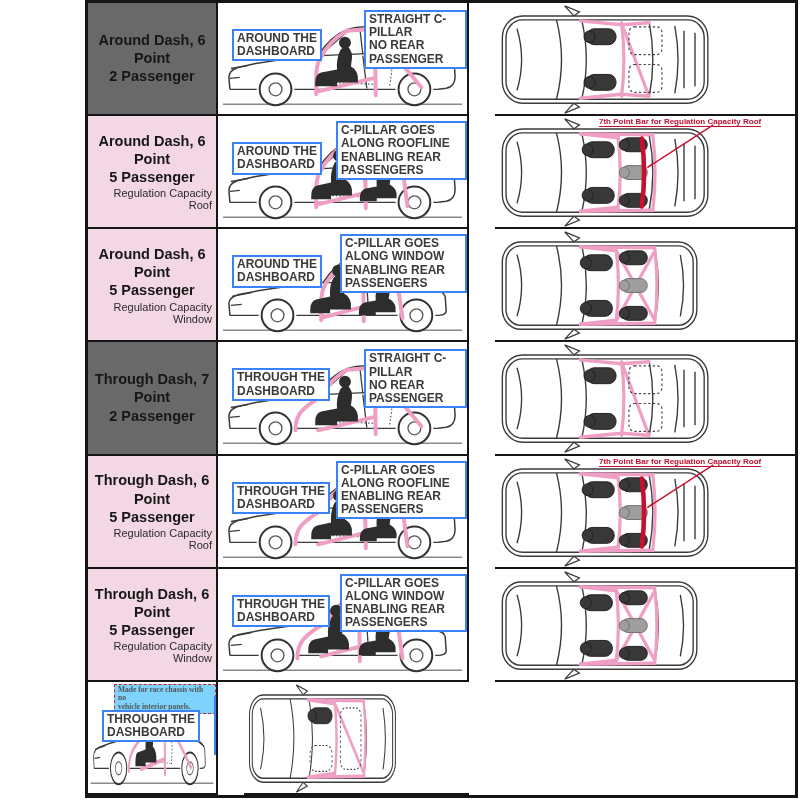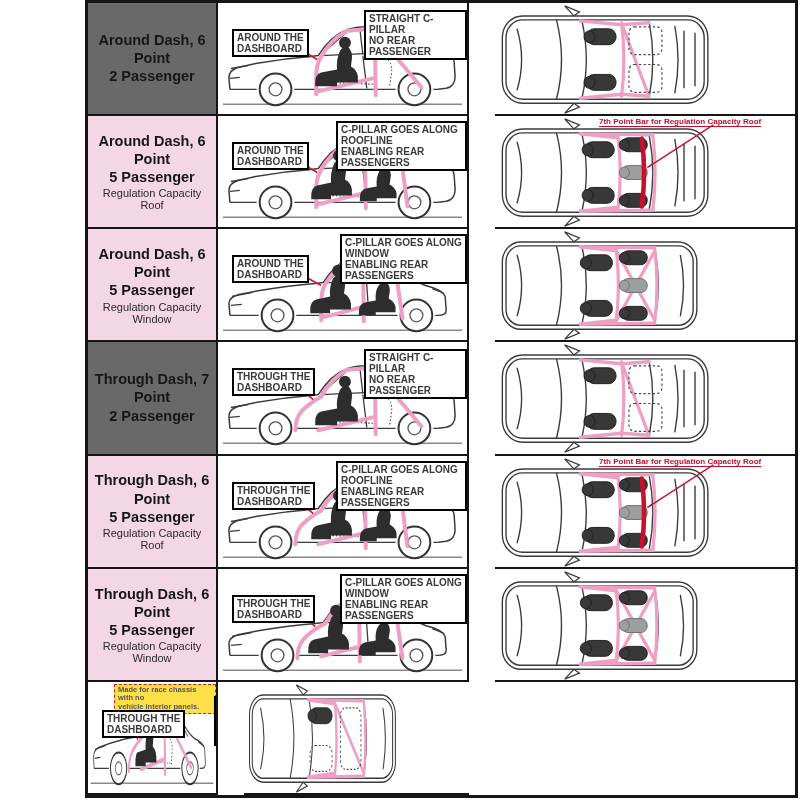--- a/index.html
+++ b/index.html
@@ -8,30 +8,30 @@
     position:absolute;left:85px;top:0;width:713px;height:798px;
     border:3px solid #151515;box-sizing:border-box;
     display:grid;grid-template-columns:130px 251px 1fr;grid-template-rows:repeat(7,1fr);
   }
   .cell{border-right:2px solid #151515;border-bottom:2px solid #151515;box-sizing:border-box;position:relative;overflow:hidden;}
   .cell.last-col{border-right:none;margin-left:26px;}
   .label-cell{display:flex;flex-direction:column;align-items:center;justify-content:center;text-align:center;padding:2px 4px;}
   .label-cell.gray{background:#696969;}
   .label-cell.pink{background:#f3d7e4;}
   .cfg-label{font-weight:bold;font-size:14.5px;line-height:1.25;color:#171717;white-space:pre-line;}
-  .cfg-sublabel{font-size:11px;color:#2a2a2a;margin-top:1px;white-space:pre-line;}
+  .cfg-sublabel{font-size:11px;color:#2a2a2a;margin-top:1px;white-space:pre-line;text-align:right;}
   .diagram{background:#fff;}
   .diagram svg{display:block;width:100%;height:100%;}
   .callout{
-    position:absolute;background:#fff;border:2px solid #000000;color:#3a3a3a;
-    font-size:10px;font-weight:bold;line-height:1.1;padding:1px 3px;white-space:pre-line;z-index:3;
+    position:absolute;background:#fff;border:2px solid #3b82f6;color:#3a3a3a;
+    font-size:12px;font-weight:bold;line-height:1.1;padding:1px 3px;white-space:pre-line;z-index:3;
   }
   .race-note{
-    position:absolute;background:#fde047;border:1.5px dashed #cc2027;color:#555;
-    font-size:7.5px;font-weight:bold;line-height:1.15;padding:1px 3px;white-space:pre-line;z-index:3;
+    position:absolute;background:#7dd3fc;border:1.5px dashed #cc2027;color:#555;
+    font-size:7.5px;font-weight:bold;line-height:1.15;padding:1px 3px;white-space:pre-line;z-index:3;font-family:Liberation Serif, serif;
   }
   .seventh-label{
     position:absolute;top:1px;left:104px;color:#c00f2f;font-size:8px;font-weight:bold;
     border-bottom:1.2px solid #c00f2f;padding-bottom:0px;z-index:3;white-space:nowrap;
   }
 </style>
 </head>
 <body>
 
 <div class="chart-table">

